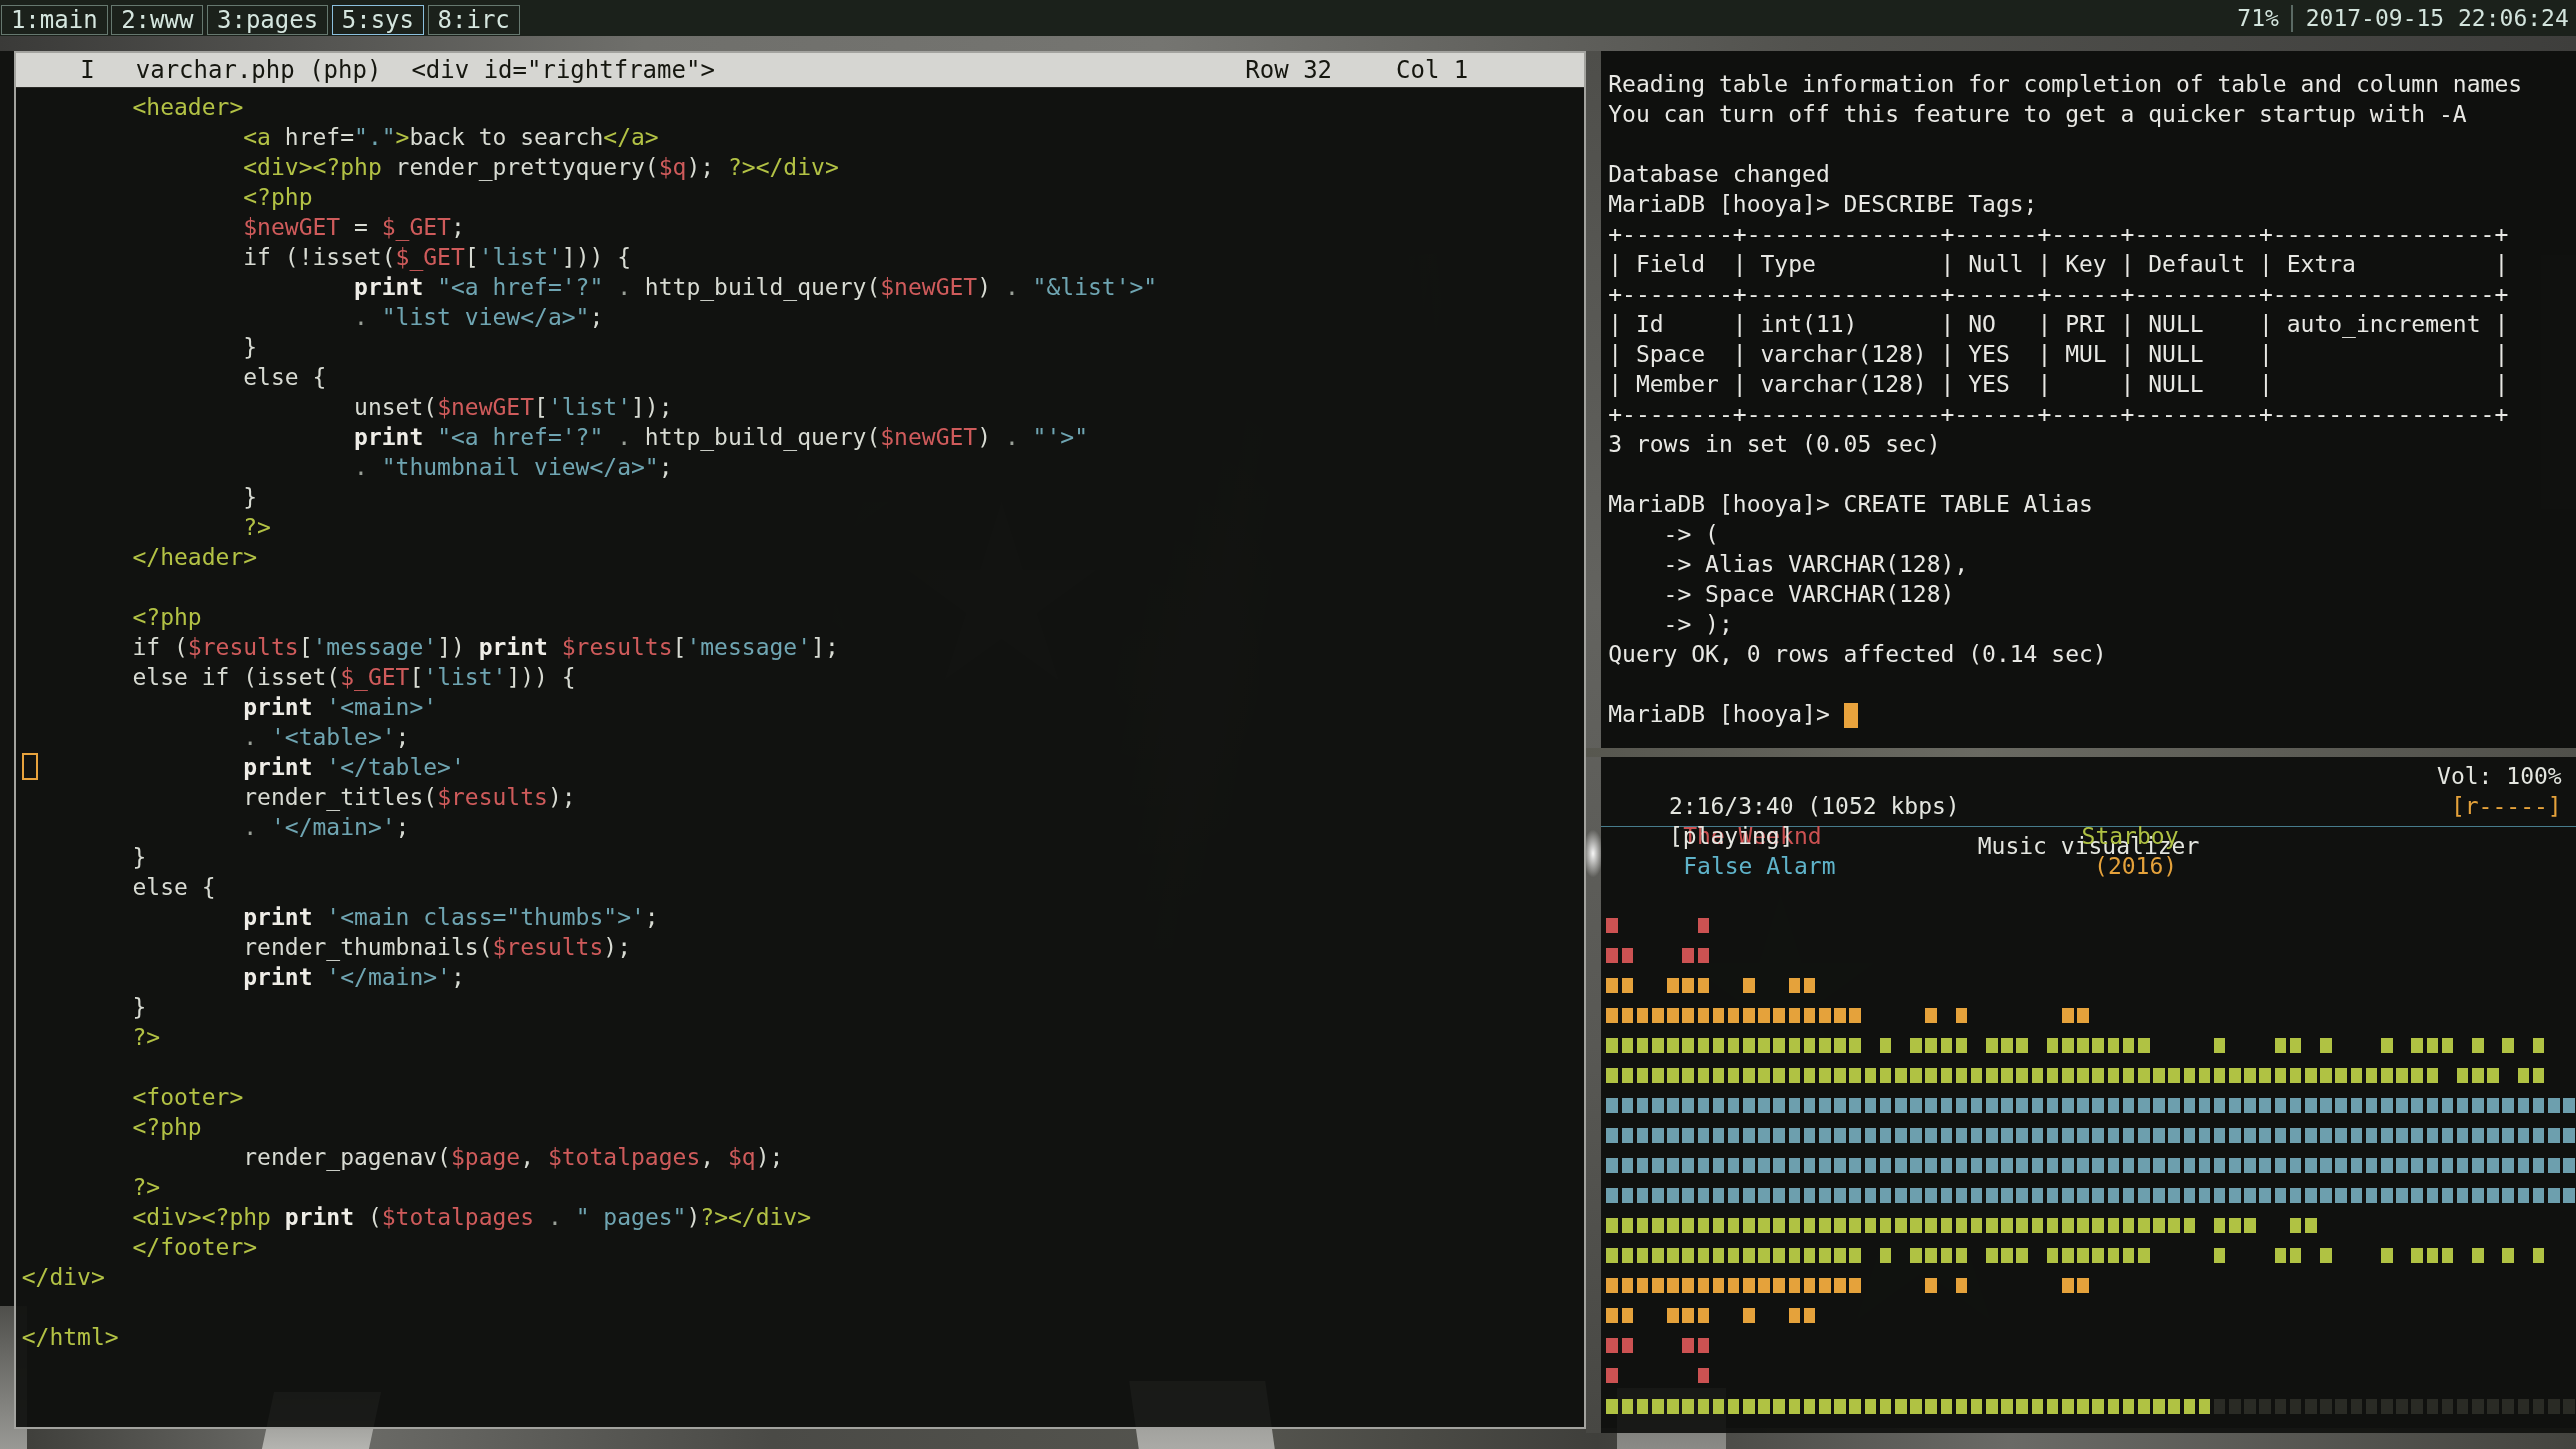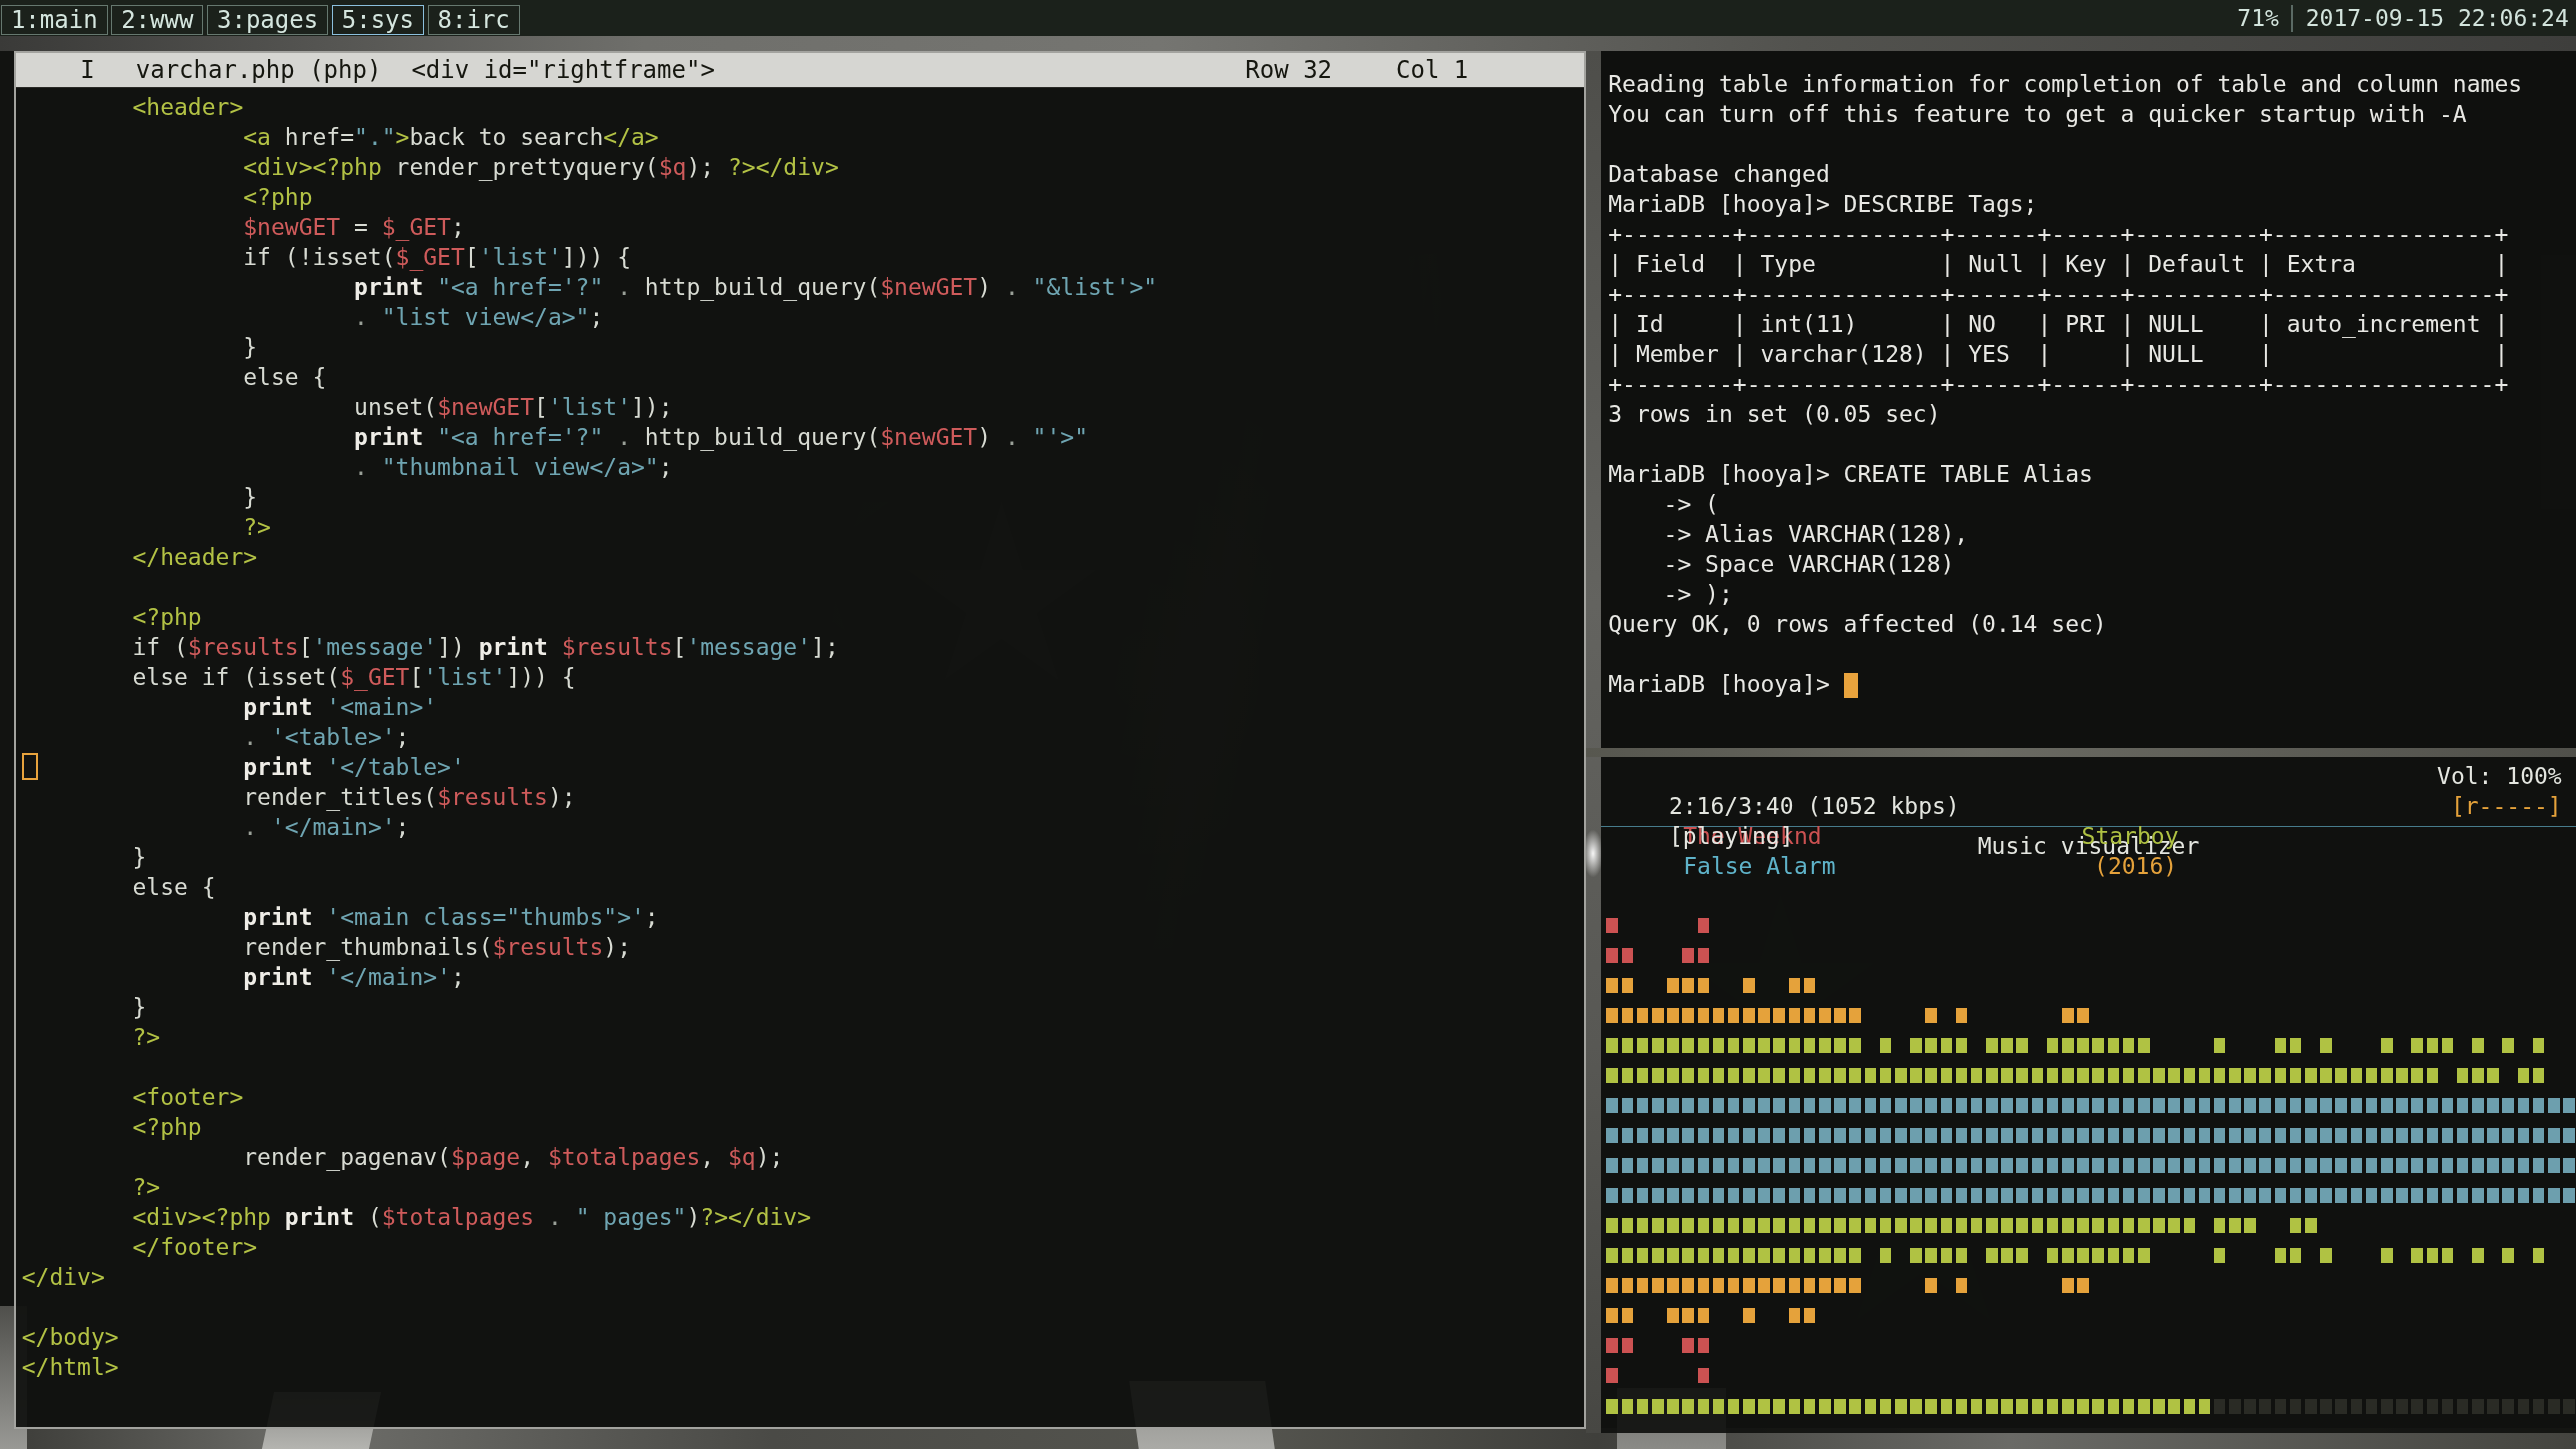--- a/index.html
+++ b/index.html
@@ -180,36 +180,36 @@
       <div class="codeline">        <span class="sg-t">?&gt;</span></div>
       <div class="codeline"> </div>
       <div class="codeline">        <span class="sg-t">&lt;footer&gt;</span></div>
       <div class="codeline">        <span class="sg-t">&lt;?php</span></div>
       <div class="codeline">                <span class="sg-p">render_pagenav(</span><span class="sg-v">$page</span><span class="sg-p">, </span><span class="sg-v">$totalpages</span><span class="sg-p">, </span><span class="sg-v">$q</span><span class="sg-p">);</span></div>
       <div class="codeline">        <span class="sg-t">?&gt;</span></div>
       <div class="codeline">        <span class="sg-t">&lt;div&gt;</span><span class="sg-t">&lt;?php </span><span class="sg-b">print </span><span class="sg-p">(</span><span class="sg-v">$totalpages</span><span class="sg-d"> . </span><span class="sg-s">" pages"</span><span class="sg-p">)</span><span class="sg-t">?&gt;</span><span class="sg-t">&lt;/div&gt;</span></div>
       <div class="codeline">        <span class="sg-t">&lt;/footer&gt;</span></div>
       <div class="codeline"><span class="sg-t">&lt;/div&gt;</span></div>
       <div class="codeline"> </div>
-      <div class="codeline"><span class="sg-t">&lt;/body&gt;</span></div>
       <div class="codeline"><span class="sg-t">&lt;/html&gt;</span></div>
     </div>
 </div>
 
 <div id="db-pane">
   <div id="db-lines">
       <div class="dbline">Reading table information for completion of table and column names</div>
       <div class="dbline">You can turn off this feature to get a quicker startup with -A</div>
       <div class="dbline"> </div>
       <div class="dbline">Database changed</div>
       <div class="dbline">MariaDB [hooya]&gt; DESCRIBE Tags;</div>
       <div class="dbline">+--------+--------------+------+-----+---------+----------------+</div>
       <div class="dbline">| Field  | Type         | Null | Key | Default | Extra          |</div>
       <div class="dbline">+--------+--------------+------+-----+---------+----------------+</div>
       <div class="dbline">| Id     | int(11)      | NO   | PRI | NULL    | auto_increment |</div>
+      <div class="dbline">| Space  | varchar(128) | YES  | MUL | NULL    |                |</div>
       <div class="dbline">| Member | varchar(128) | YES  |     | NULL    |                |</div>
       <div class="dbline">+--------+--------------+------+-----+---------+----------------+</div>
       <div class="dbline">3 rows in set (0.05 sec)</div>
       <div class="dbline"> </div>
       <div class="dbline">MariaDB [hooya]&gt; CREATE TABLE Alias</div>
       <div class="dbline">    -&gt; (</div>
       <div class="dbline">    -&gt; Alias VARCHAR(128),</div>
       <div class="dbline">    -&gt; Space VARCHAR(128)</div>
       <div class="dbline">    -&gt; );</div>
       <div class="dbline">Query OK, 0 rows affected (0.14 sec)</div>

